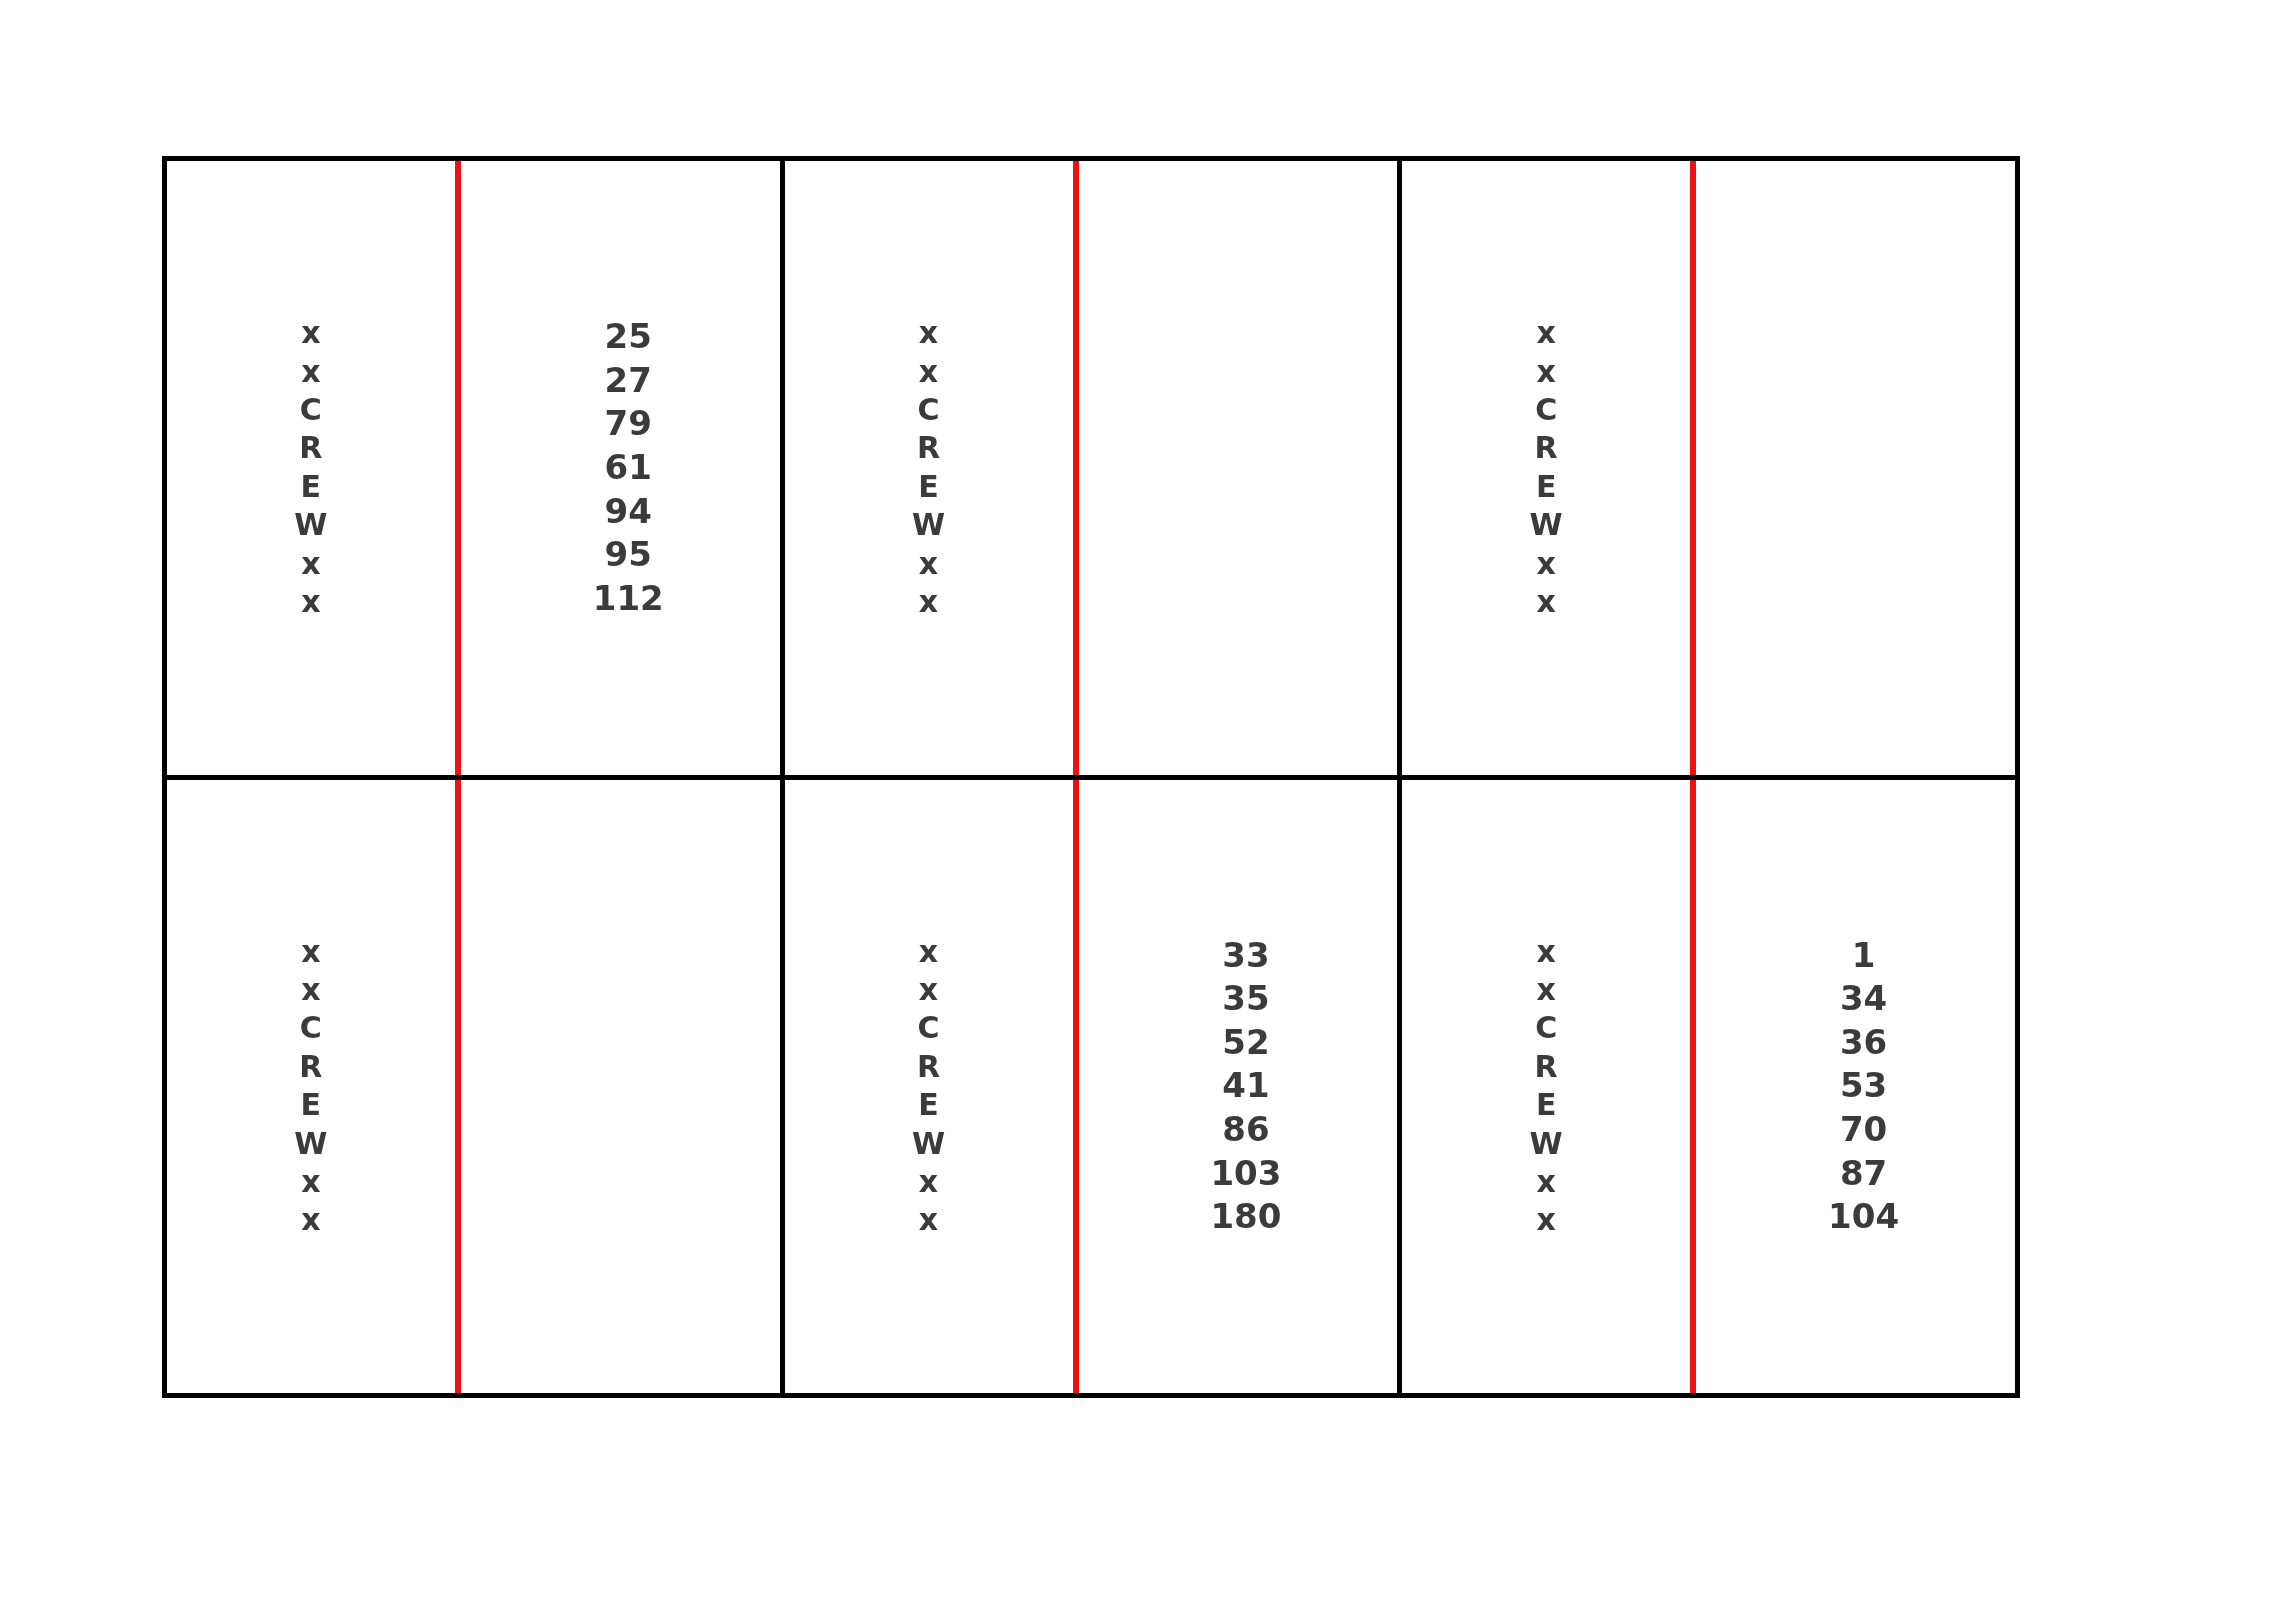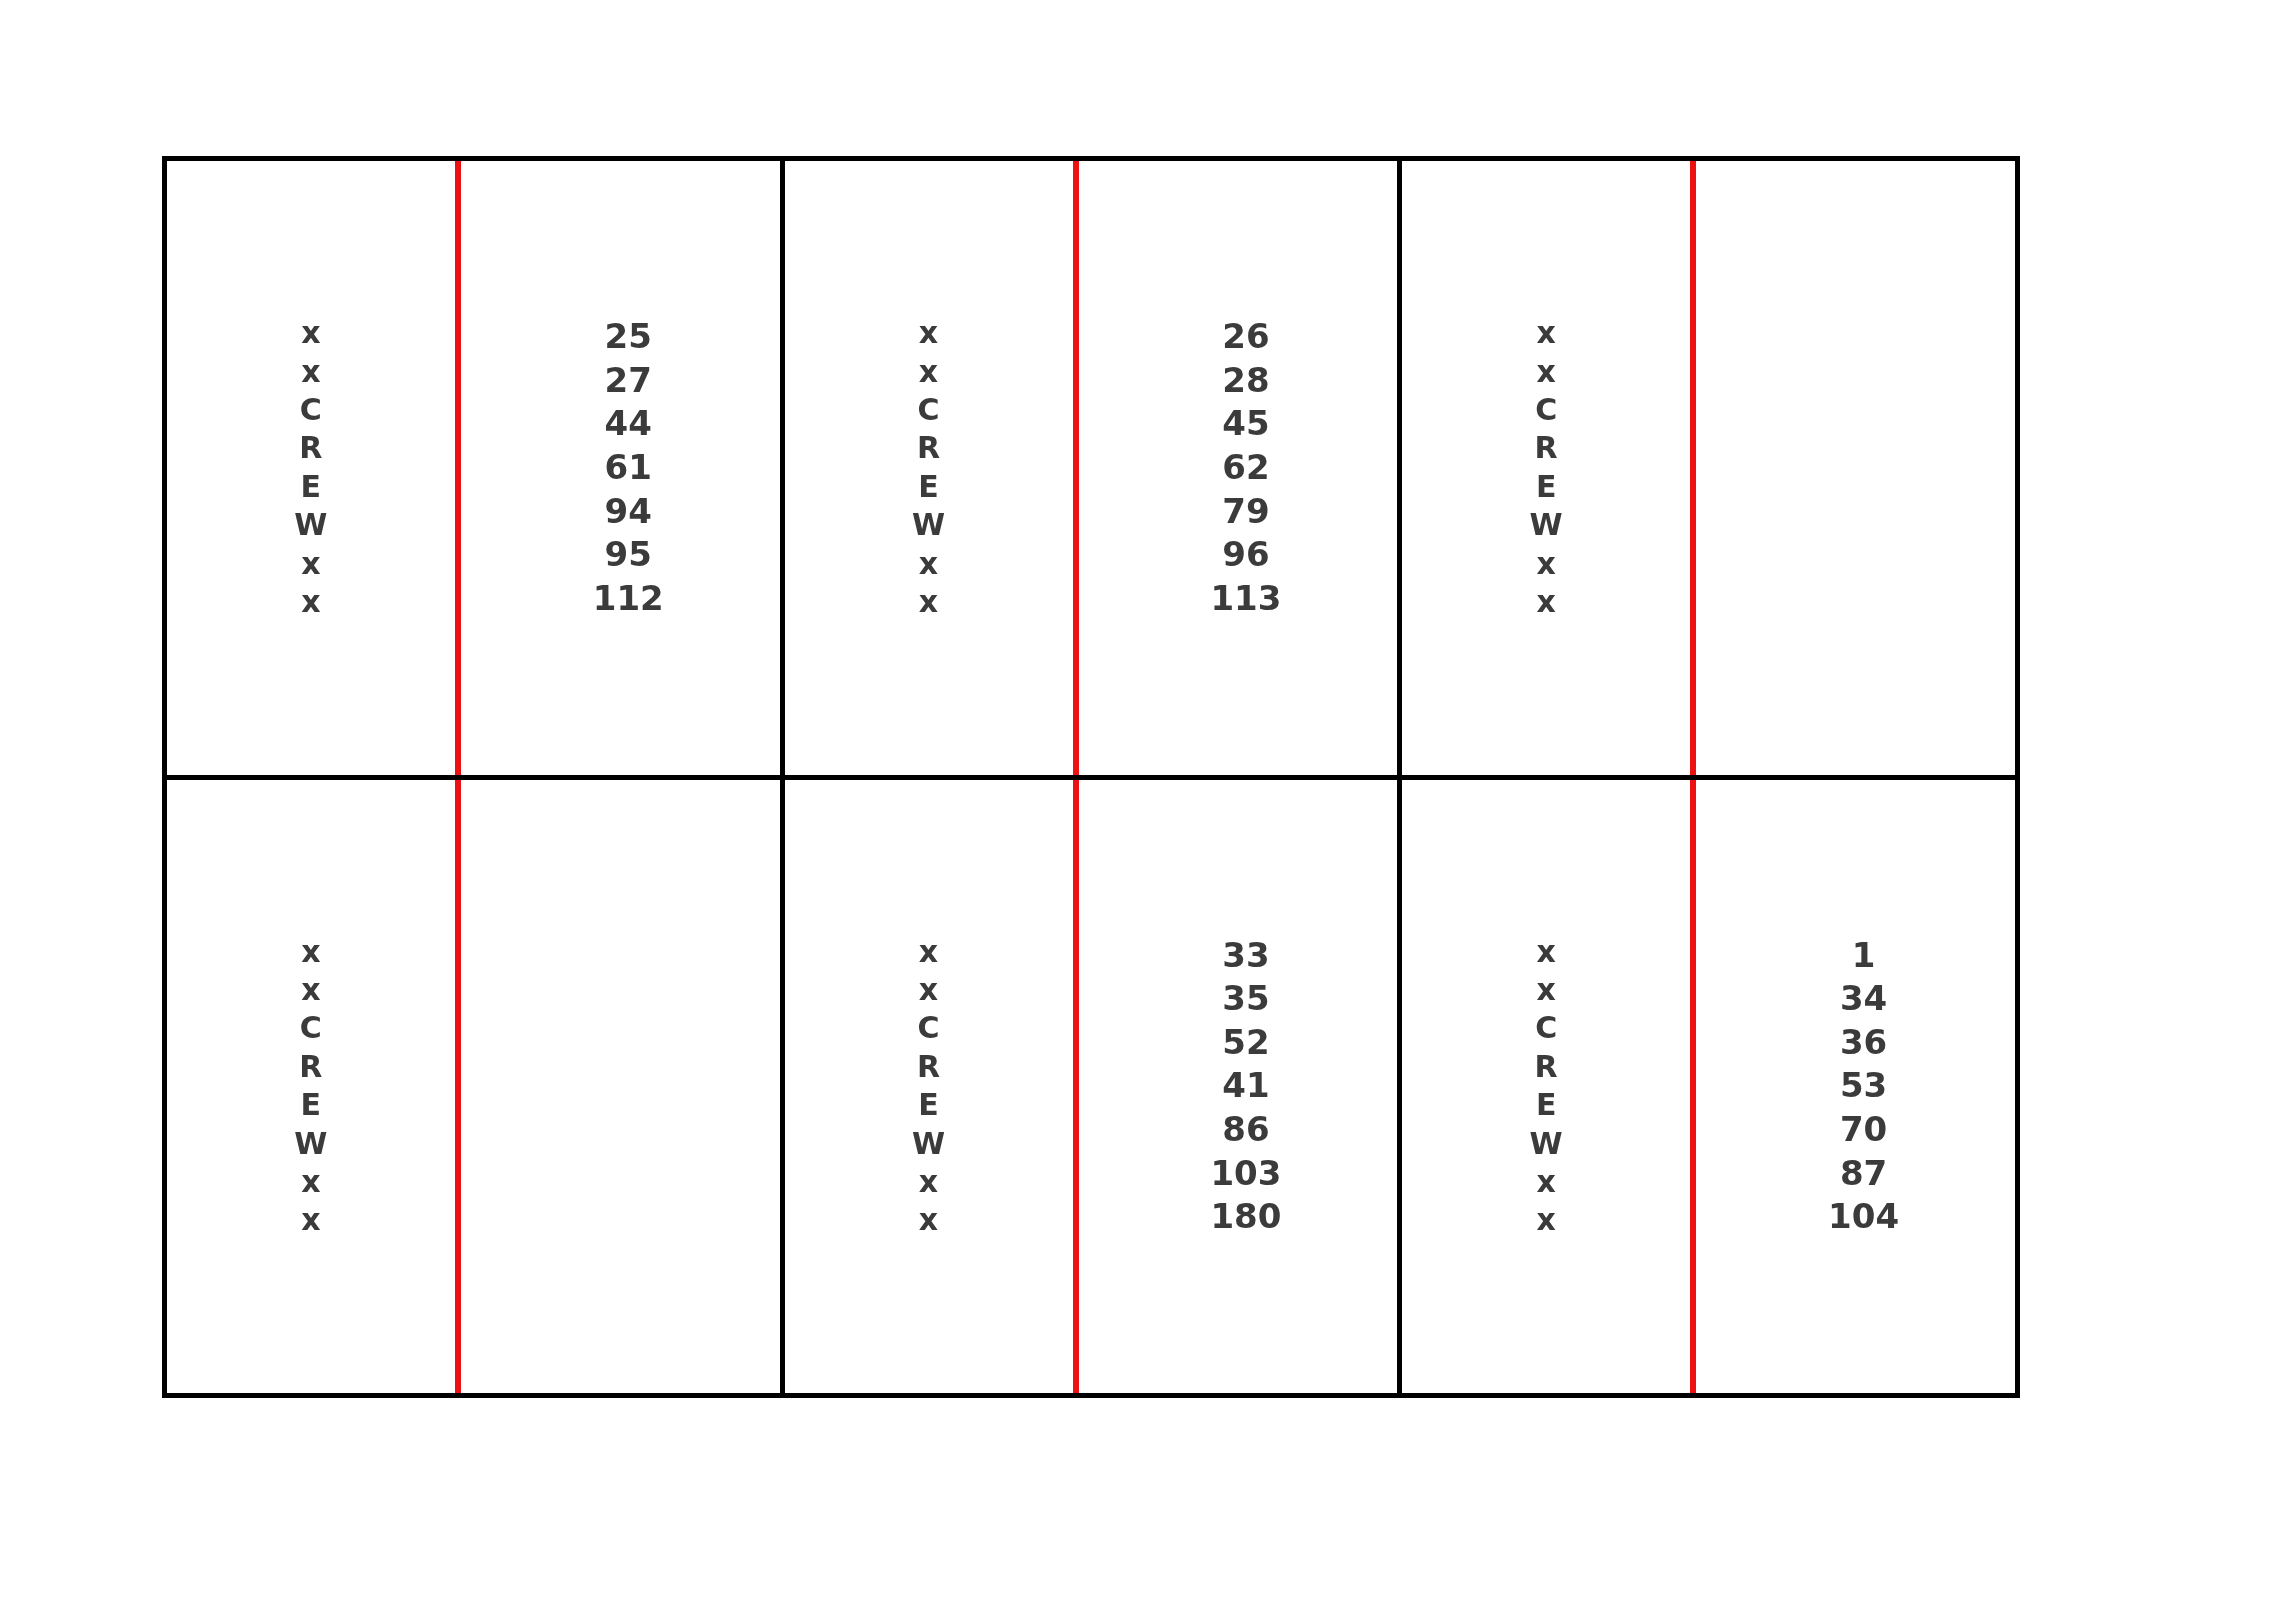--- a/index.html
+++ b/index.html
@@ -111,21 +111,21 @@
           <span>W</span>
           <span>x</span>
           <span>x</span>
         </div>
       </div>
       <div class="divider"></div>
       <div class="value-col">
         <div class="stack value-stack">
           <span>25</span>
           <span>27</span>
-          <span>44</span>
+          <span>79</span>
           <span>61</span>
           <span>94</span>
           <span>95</span>
           <span>112</span>
         </div>
       </div>
     </div>
 
     <div class="cell sep">
       <div class="label-col">
@@ -134,31 +134,20 @@
           <span>x</span>
           <span>C</span>
           <span>R</span>
           <span>E</span>
           <span>W</span>
           <span>x</span>
           <span>x</span>
         </div>
       </div>
       <div class="divider"></div>
-      <div class="value-col">
-        <div class="stack value-stack">
-          <span>26</span>
-          <span>28</span>
-          <span>45</span>
-          <span>62</span>
-          <span>79</span>
-          <span>96</span>
-          <span>113</span>
-        </div>
-      </div>
     </div>
 
     <div class="cell">
       <div class="label-col">
         <div class="stack label-stack">
           <span>x</span>
           <span>x</span>
           <span>C</span>
           <span>R</span>
           <span>E</span>

